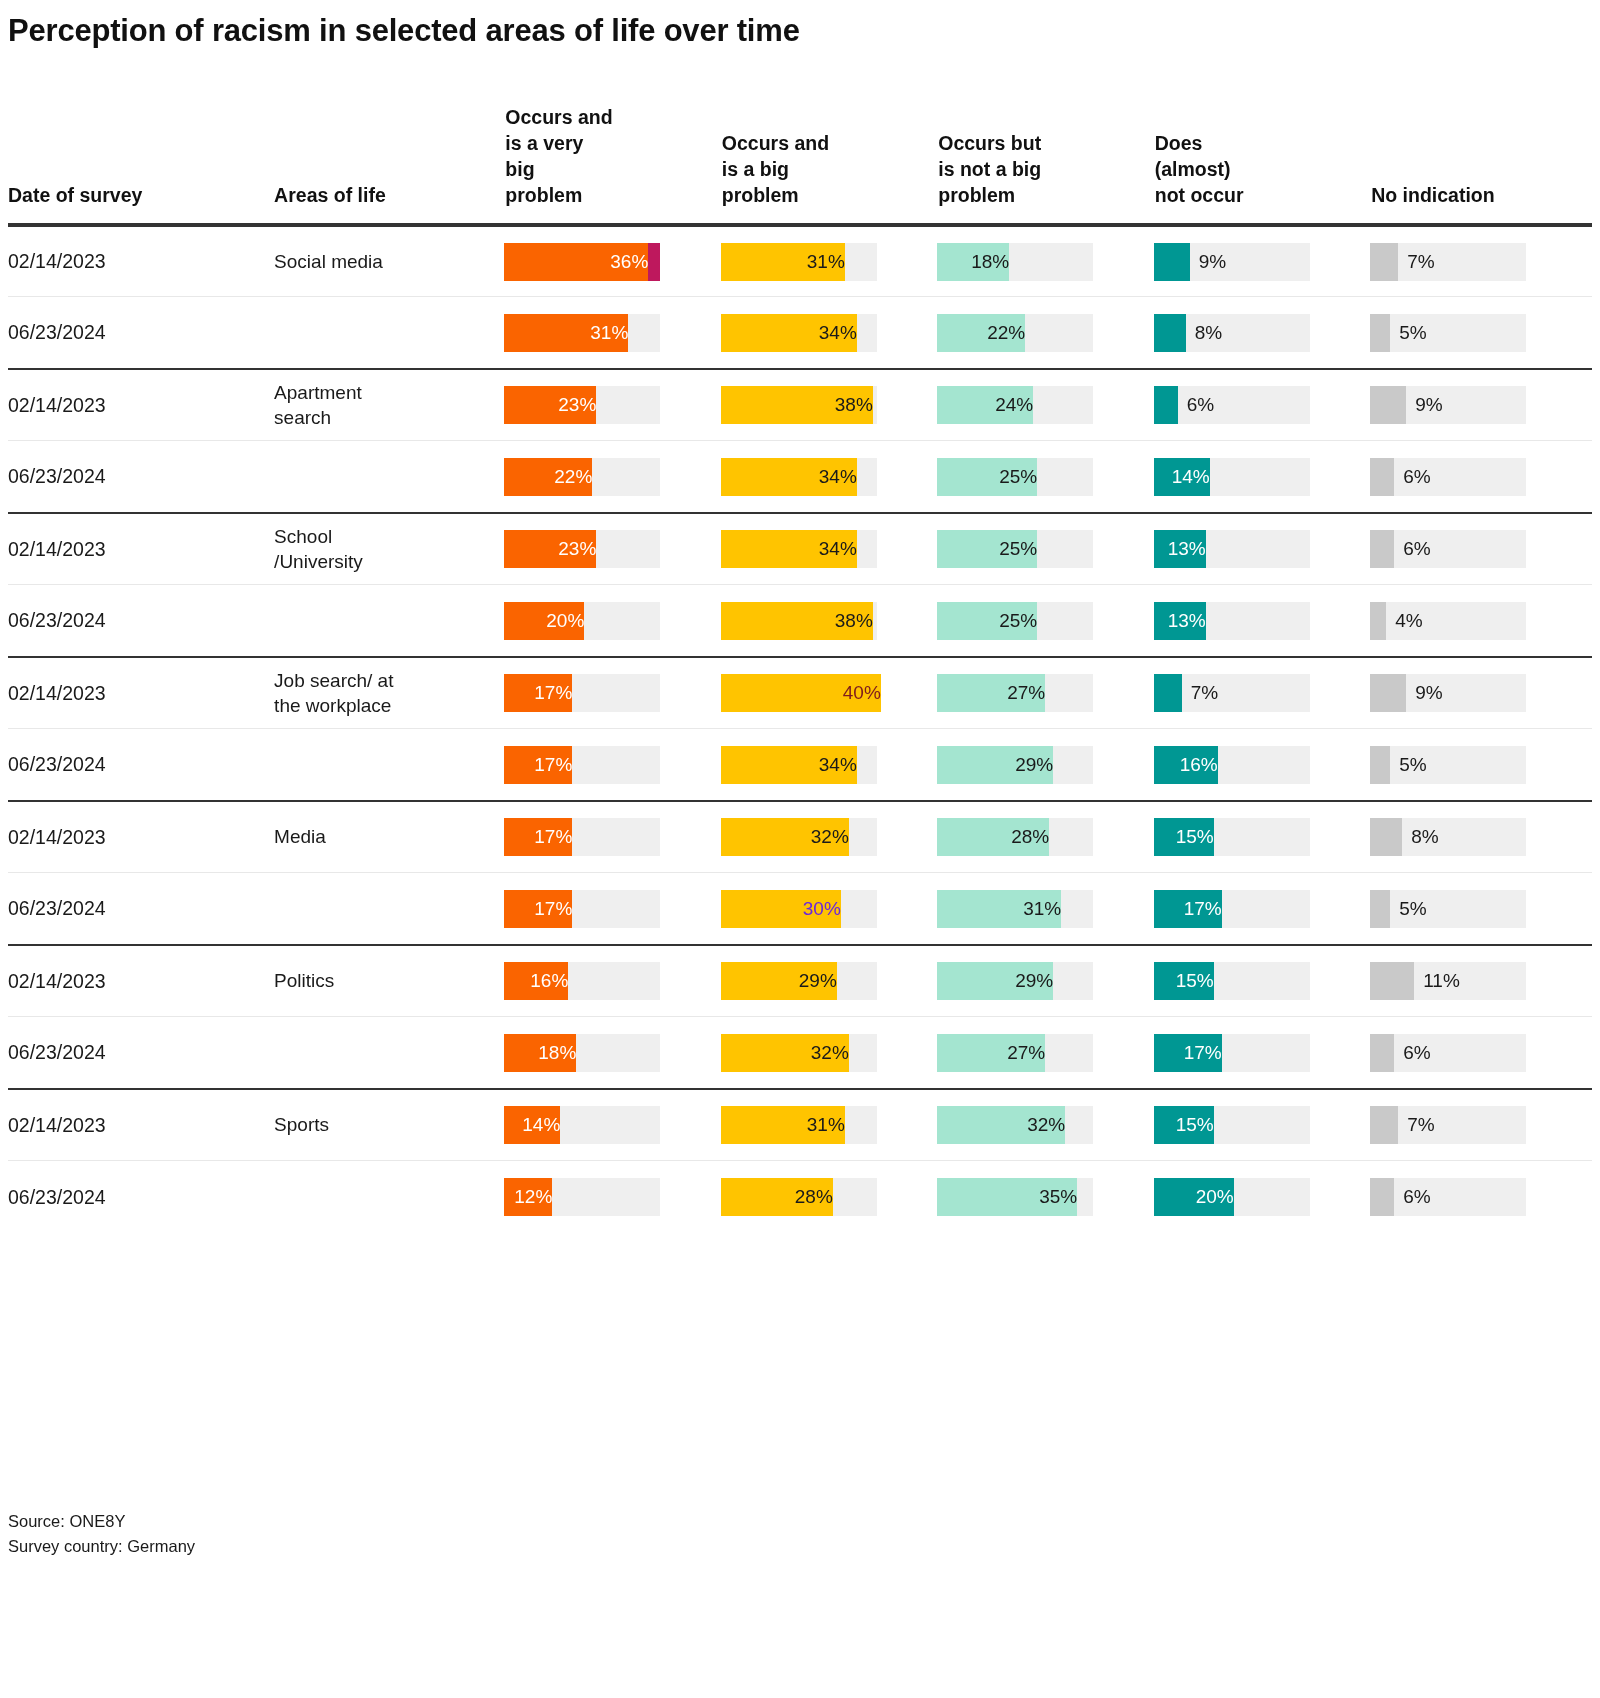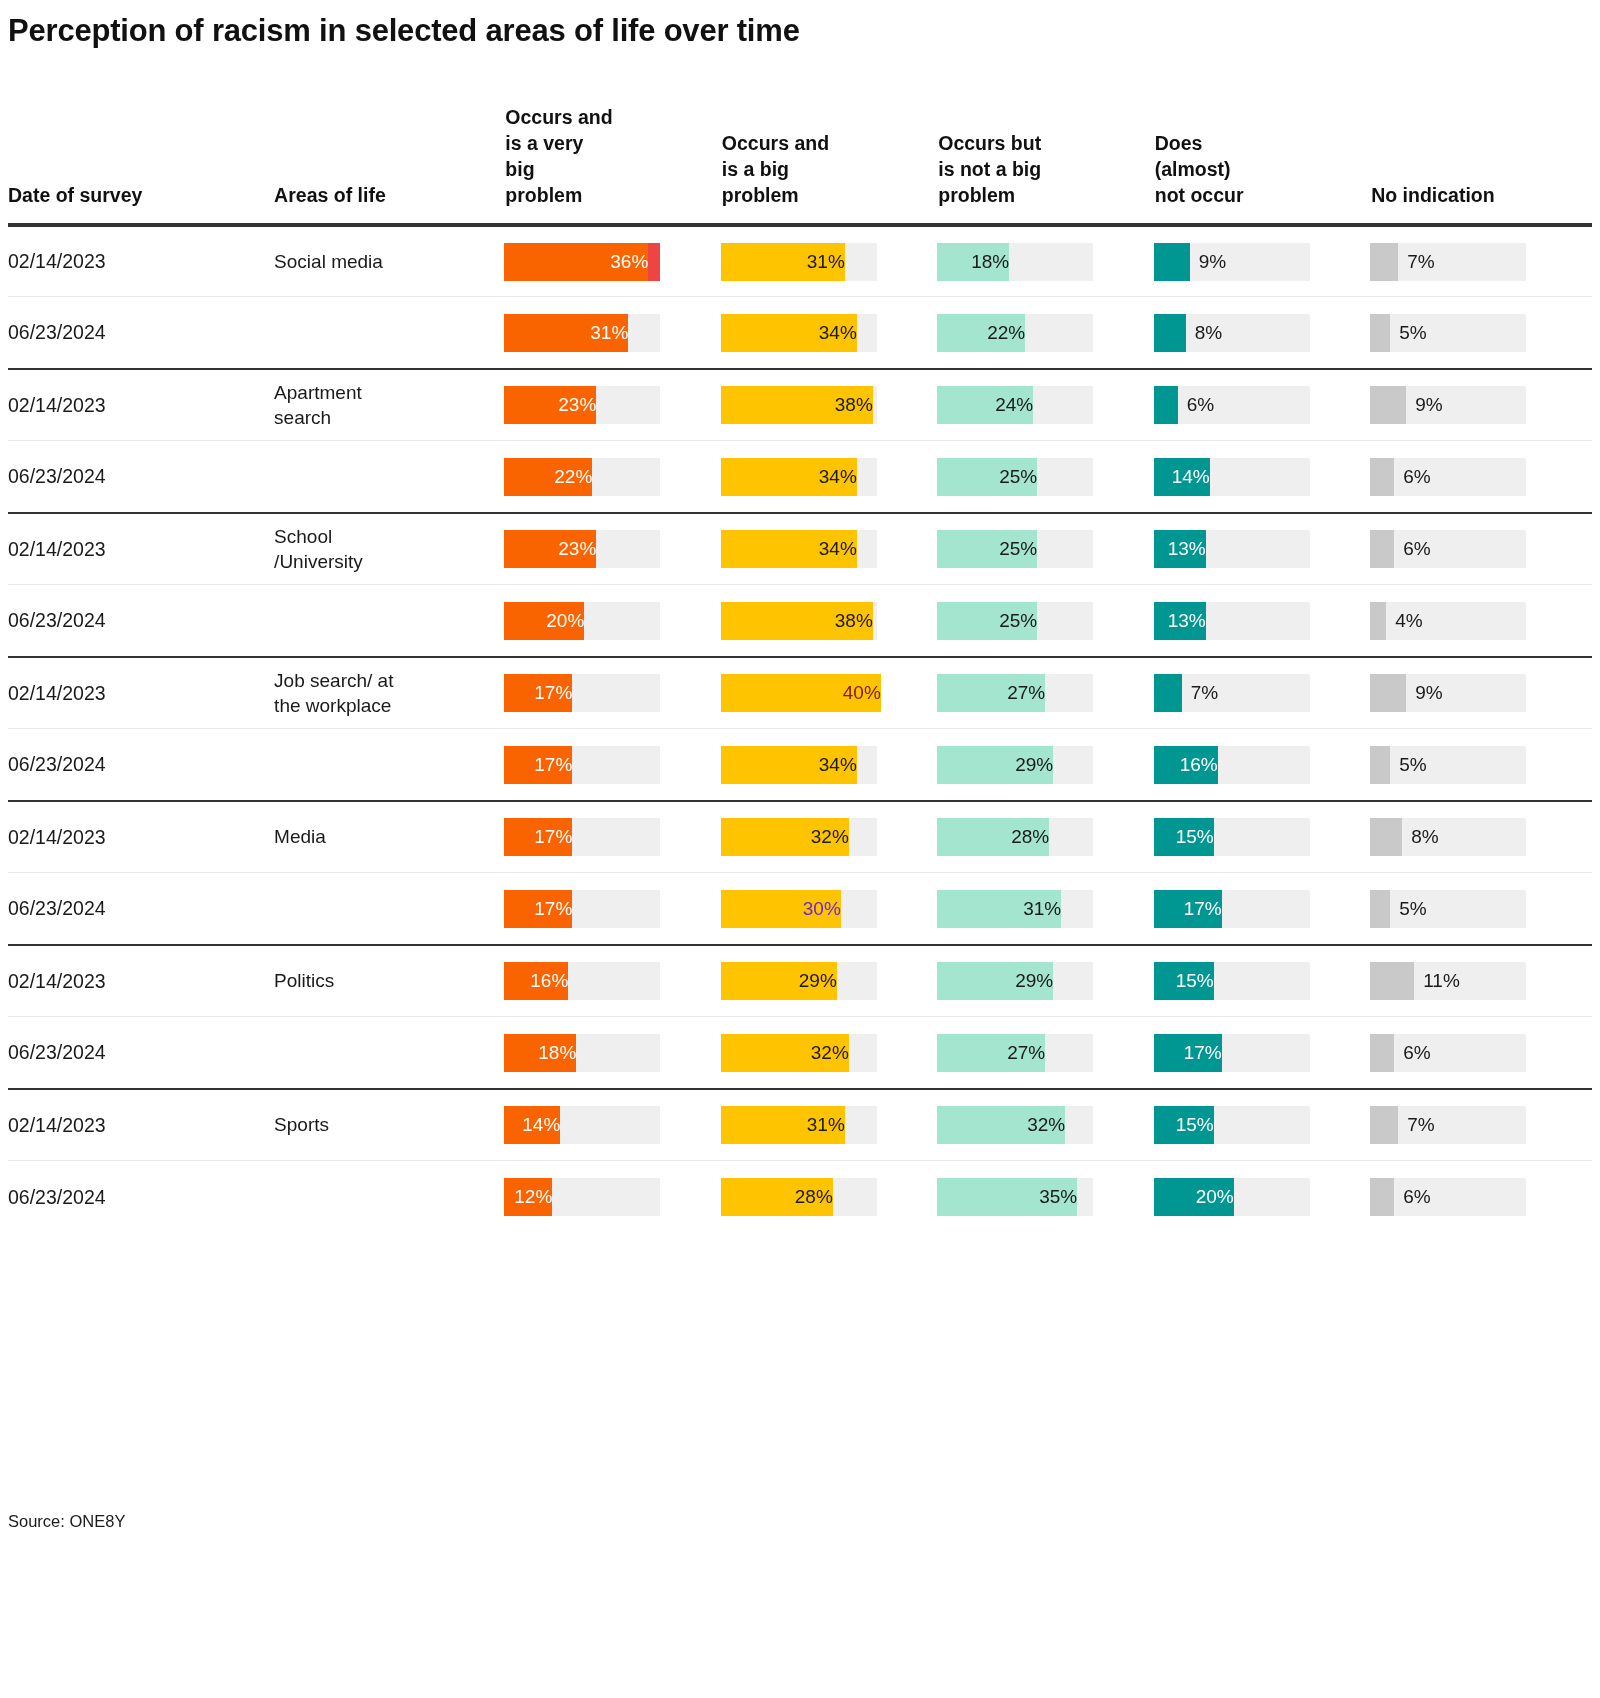--- a/index.html
+++ b/index.html
@@ -146,21 +146,21 @@
         <th class="hdr-bar">Occurs but<br>is not a big<br>problem</th>
         <th class="hdr-bar">Does<br>(almost)<br>not occur</th>
         <th class="hdr-bar">No indication</th>
       </tr>
     </thead>
     <tbody id="tbody">
         <tr class="sep-thin">
           <td class="cell-date">02/14/2023</td>
           <td class="cell-area">Social media</td>
           <td>
-            <div class="track" style="background: #ef4444;">
+            <div class="track" style="background: #be185d;">
               <div class="fill" style="width: 144px; background: rgb(250, 100, 0);"></div>
               <span class="val inside" style="left: 0px; width: 144px; color: rgb(255, 255, 255);">36%</span>
             </div>
           </td>
           <td>
             <div class="track" style="background: rgb(239, 239, 239);">
               <div class="fill" style="width: 124px; background: rgb(255, 196, 0);"></div>
               <span class="val inside" style="left: 0px; width: 124px; color: rgb(26, 26, 26);">31%</span>
             </div>
           </td>
@@ -623,15 +623,16 @@
               <div class="fill" style="width: 24px; background: rgb(201, 201, 201);"></div>
               <span class="val outside" style="left: 24px;">6%</span>
             </div>
           </td>
         </tr>
       </tbody>
   </table>
 
   <div class="footer">
     <div>Source: ONE8Y</div>
+    <div>Survey country: Germany</div>
   </div>
 
 </div>
 
 </body></html>

